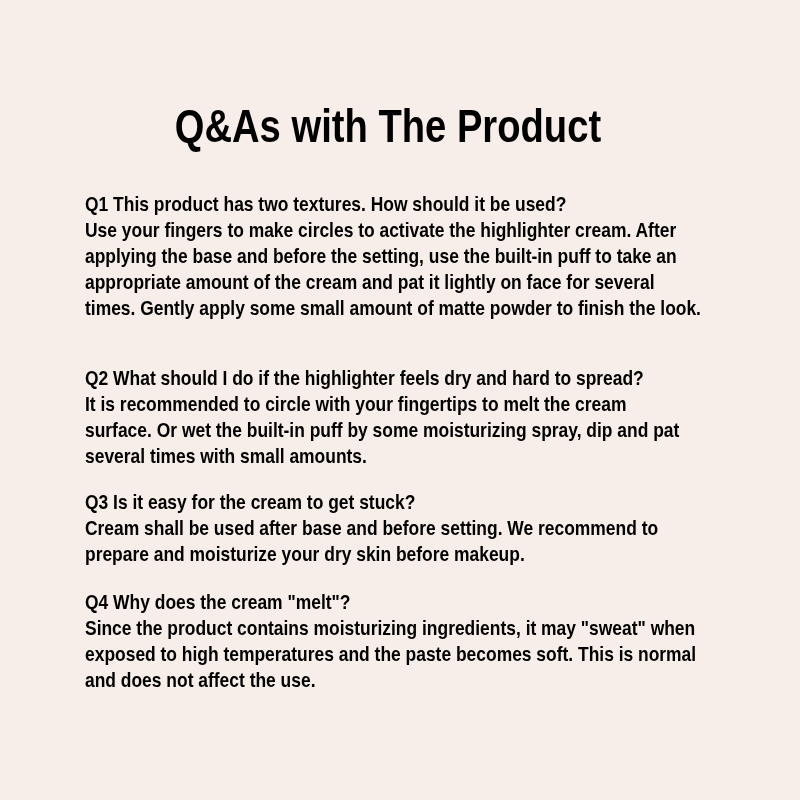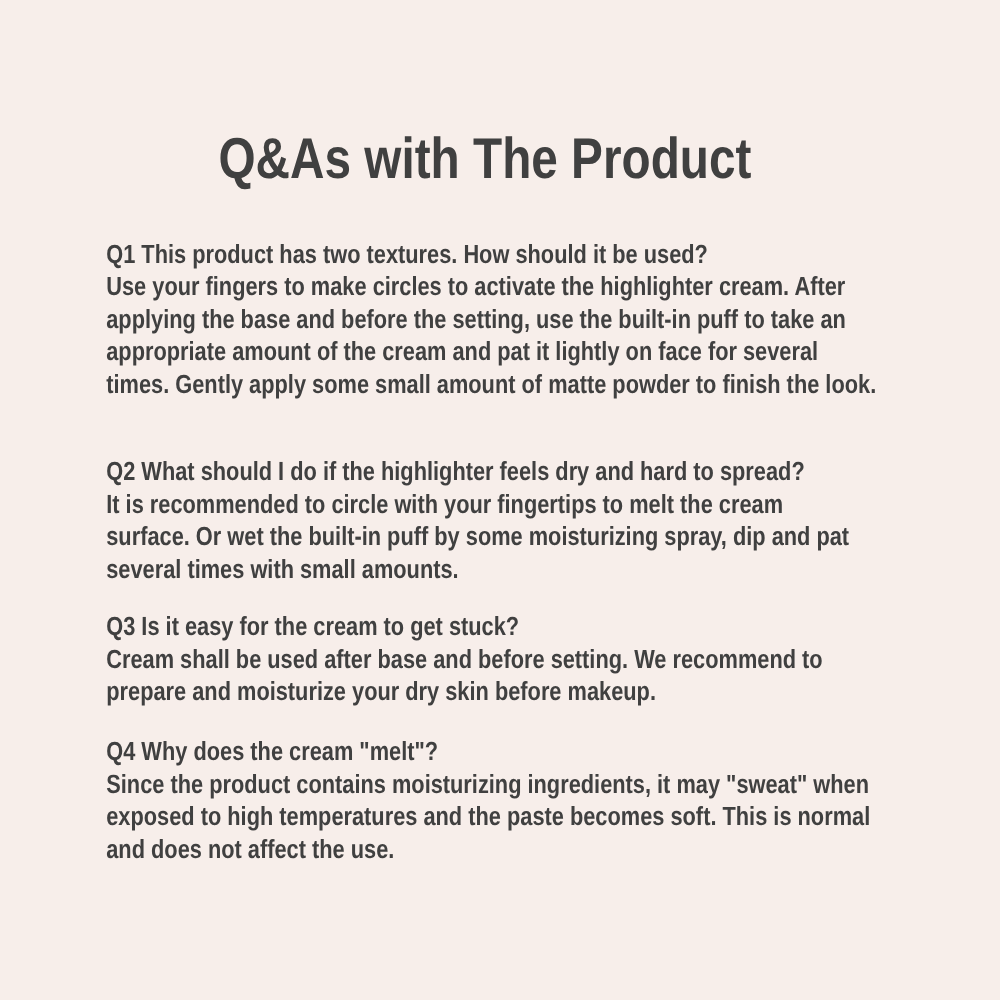--- a/index.html
+++ b/index.html
@@ -10,21 +10,21 @@
     width: 800px;
     height: 800px;
     background: #F7EEEA;
     overflow: hidden;
   }
   .page {
     position: relative;
     width: 800px;
     height: 800px;
     font-family: "Liberation Sans", sans-serif;
-    color: #404040;
+    color: #000000;
     background: #F7EEEA;
     text-decoration: underline;
   }
   
   .content {
     position: absolute;
     left: 85px;
     top: 0;
     width: 730px;
     transform: scaleX(0.83);

